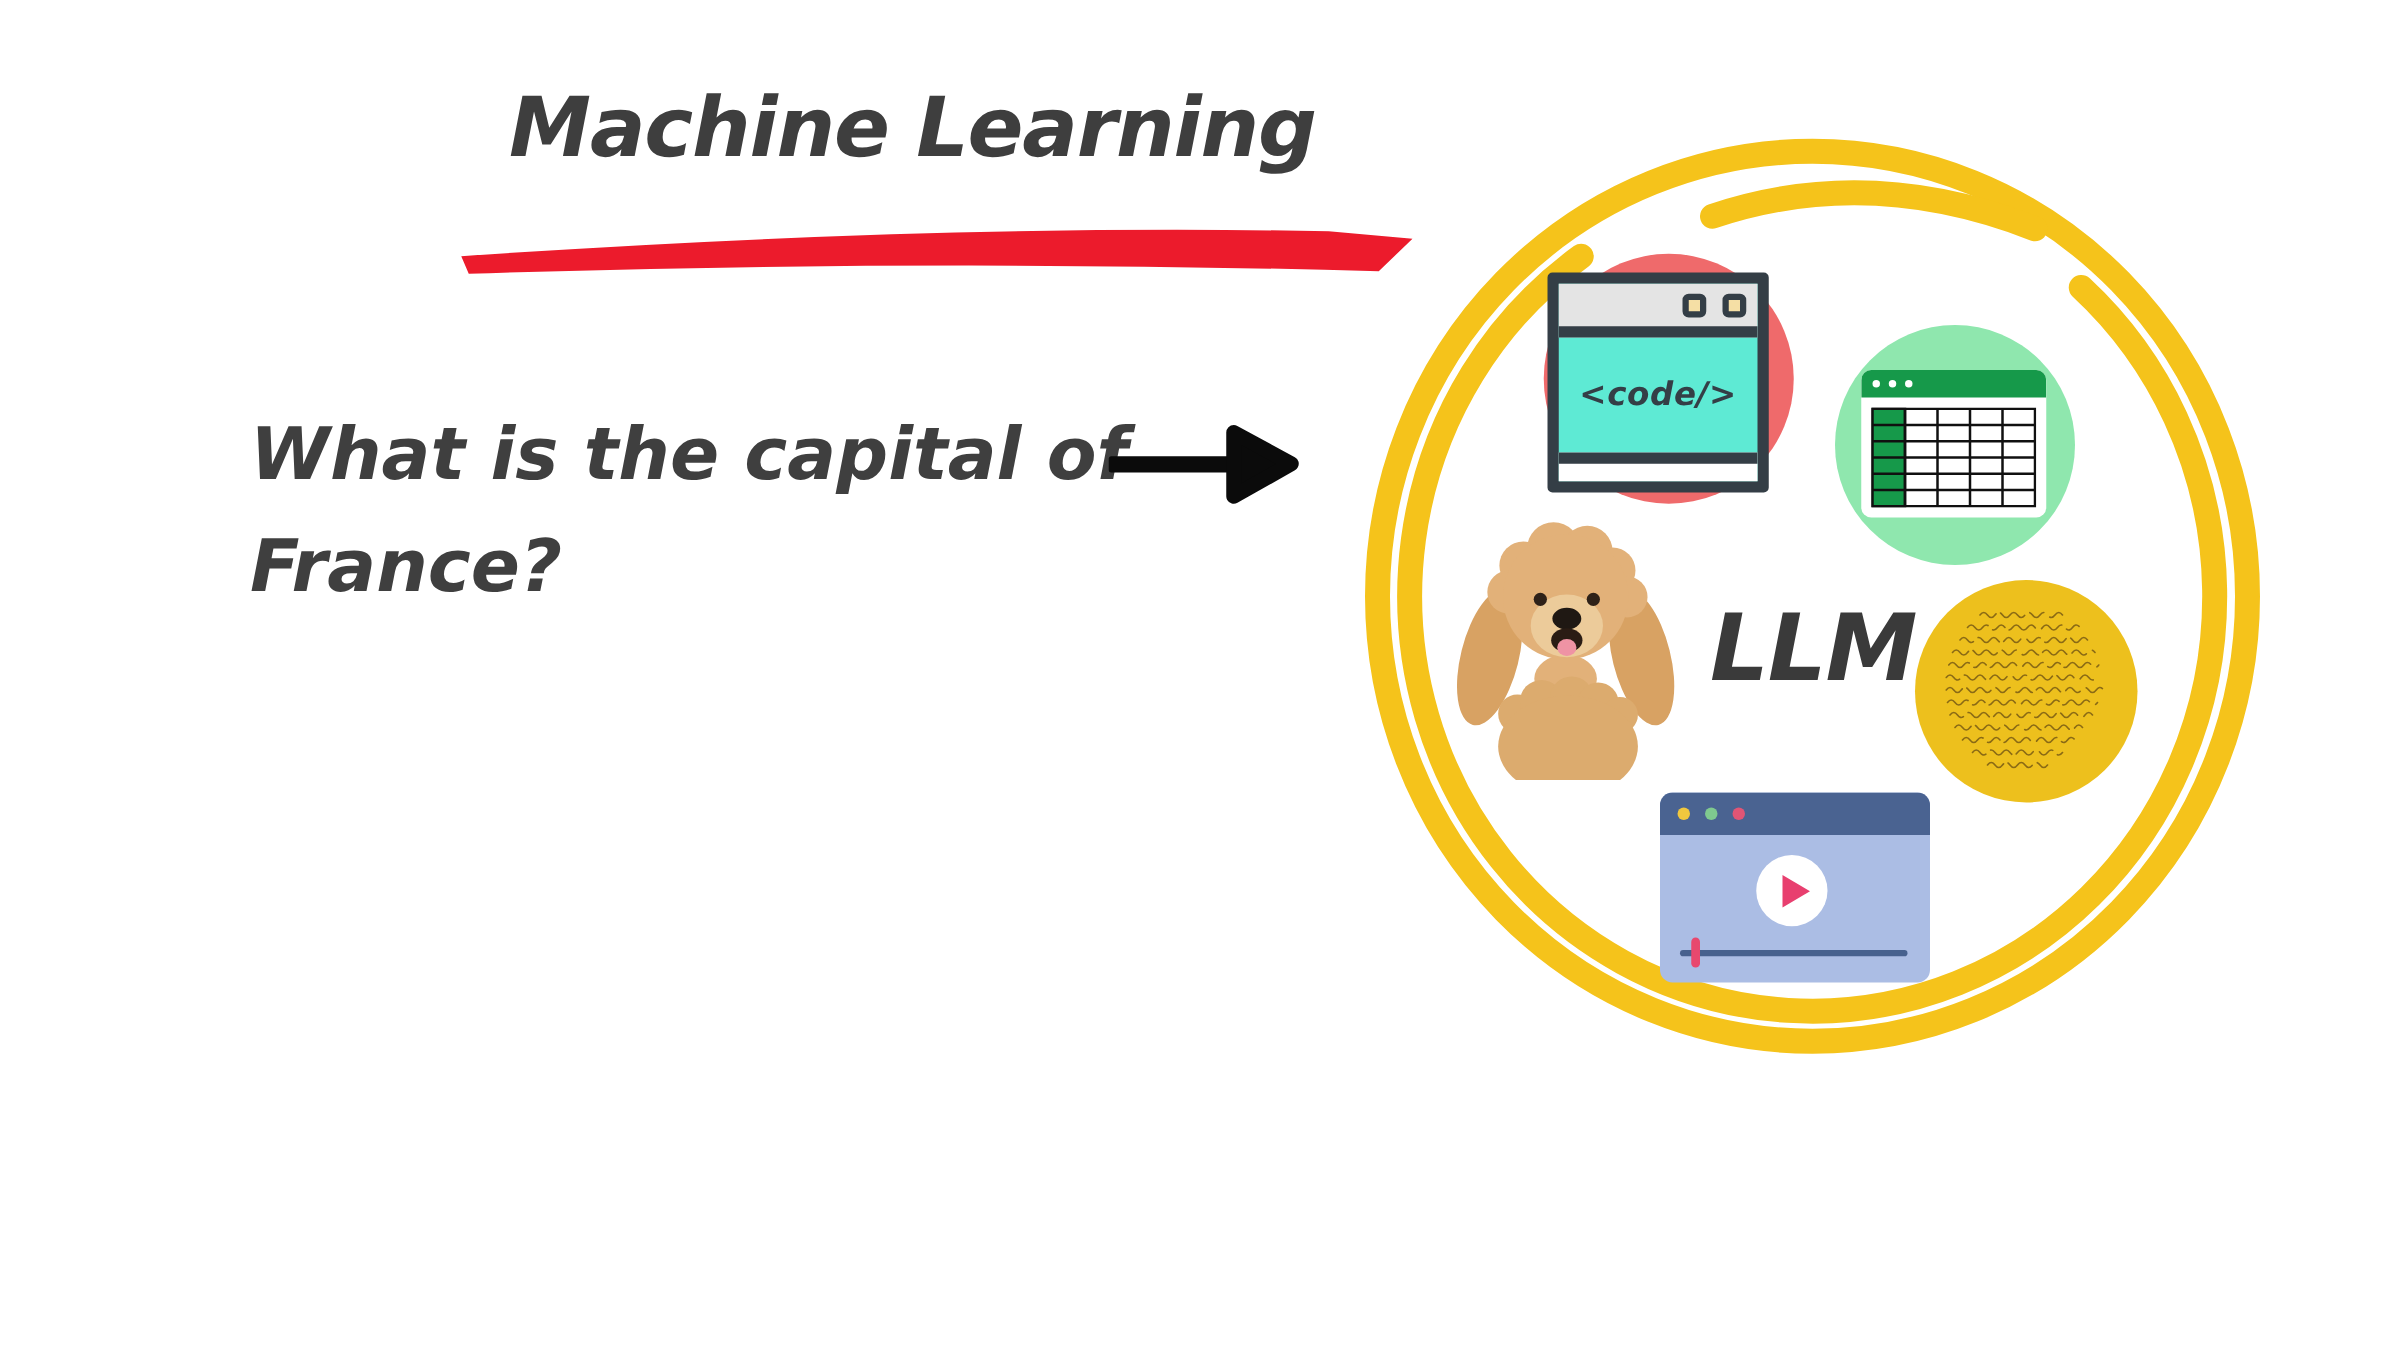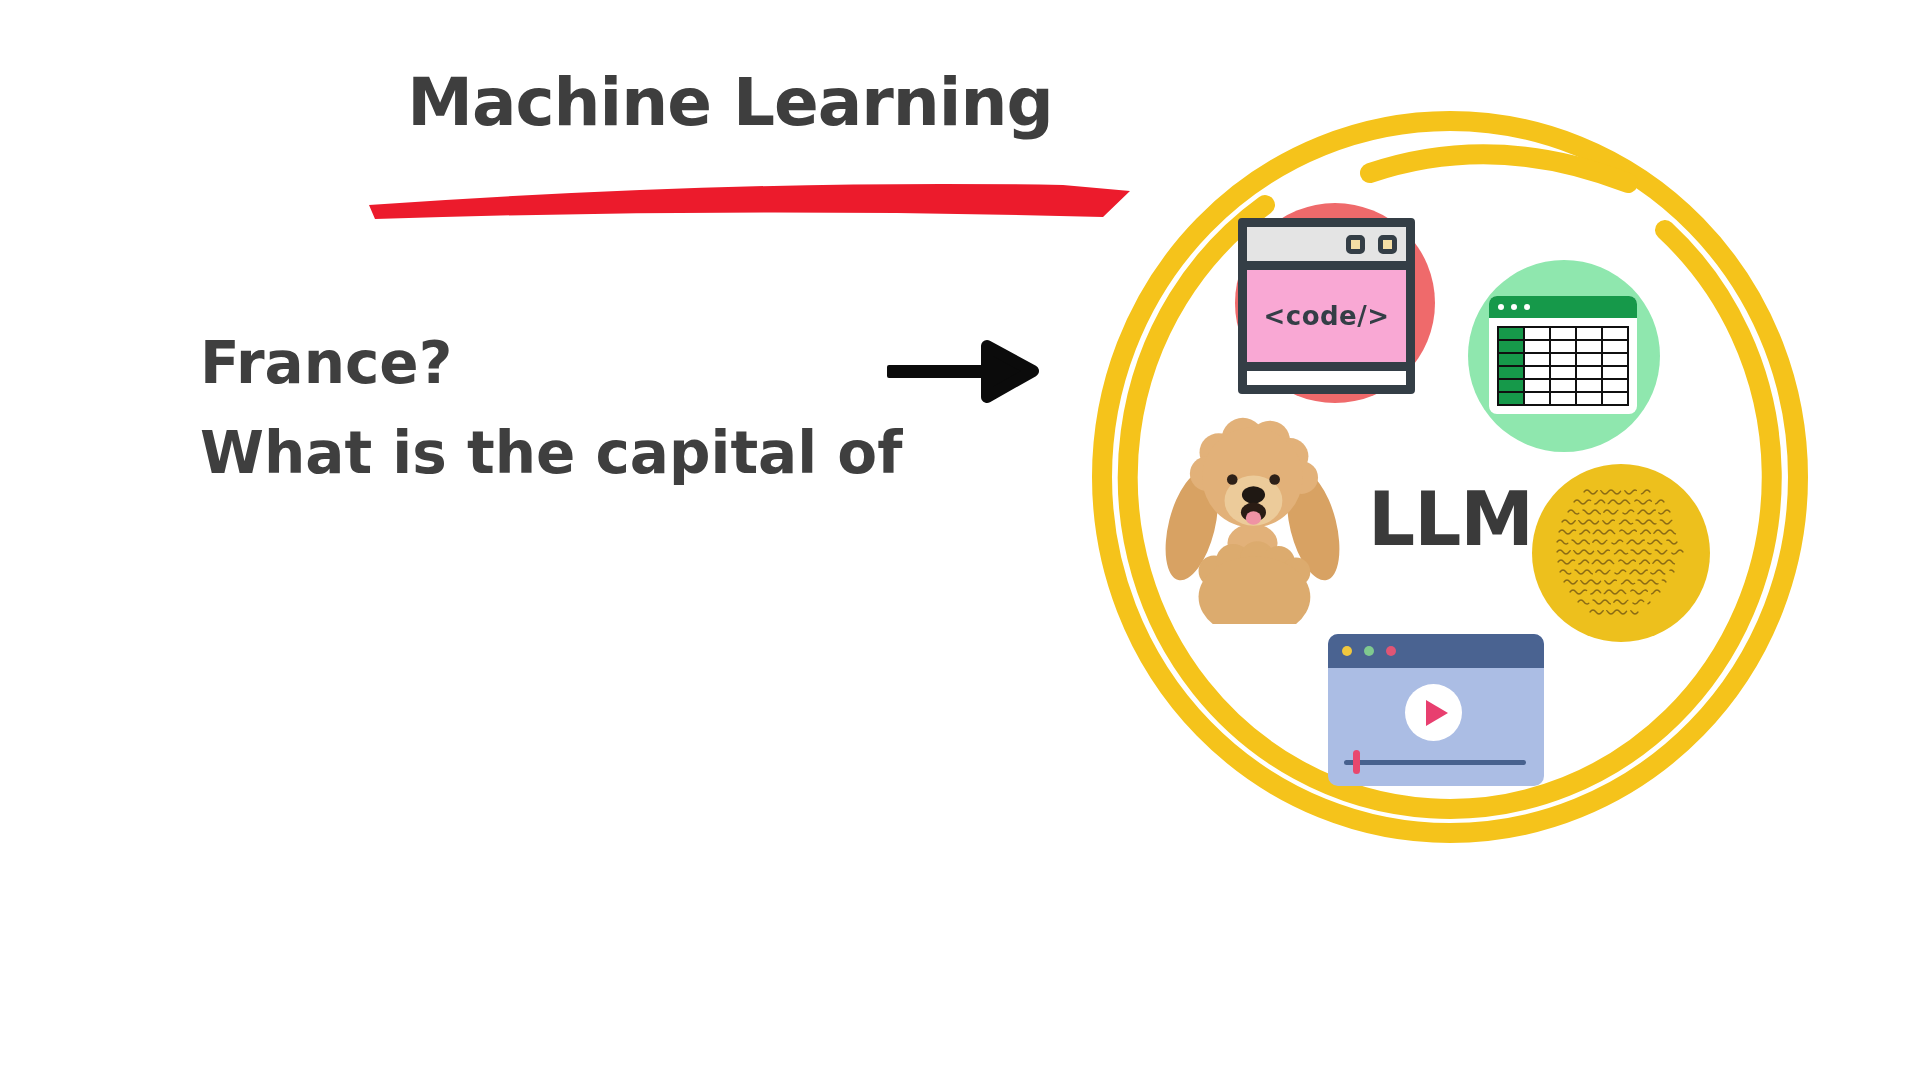--- a/index.html
+++ b/index.html
@@ -1,34 +1,34 @@
 <!DOCTYPE html>
 <html><head>
 <meta charset="utf-8">
 <style>
   html,body{margin:0;padding:0;background:#fff;}
   #stage{position:relative;width:1920px;height:1080px;background:#ffffff;overflow:hidden;
-         font-family:"DejaVu Sans","Liberation Sans",sans-serif;font-weight:700;}
+         font-family:"DejaVu Sans","Liberation Sans",sans-serif;font-weight:700;font-style:italic;}
   .abs{position:absolute;}
 
   
   .title{left:300px;top:64px;width:860px;text-align:center;font-size:66px;
          color:#3e3e3e;letter-spacing:-1px;}
 
   
   .question{left:200px;top:318px;width:720px;font-size:58px;color:#3f3f3f;line-height:90px;}
 
   
   .llm{left:1368px;top:476px;font-size:74px;color:#3a3a3a;letter-spacing:-1px;}
 
   
   .salmon-circle{left:1235px;top:203px;width:200px;height:200px;border-radius:50%;background:#ef6a6b;}
 
   
-  .code-window{left:1238px;top:218px;width:177px;height:176px;background:#f9a8d4;
+  .code-window{left:1238px;top:218px;width:177px;height:176px;background:#5eead4;
                border:9px solid #343e46;border-radius:4px;box-sizing:border-box;
                display:flex;flex-direction:column;}
   .cw-titlebar{height:34px;background:#e4e4e4;border-bottom:9px solid #343e46;
                display:flex;align-items:center;justify-content:flex-end;gap:13px;padding-right:9px;}
   .cw-btn{width:19px;height:19px;background:#f5dfa5;border:5px solid #343e46;border-radius:5px;box-sizing:border-box;}
   .cw-body{flex:1;display:flex;align-items:center;justify-content:center;
            font-size:26px;color:#343e46;letter-spacing:.5px;}
   .cw-footer{height:14px;border-top:9px solid #343e46;background:#fff;}
 
   
@@ -63,22 +63,22 @@
 
 <div id="stage">
 
   <div class="abs title">Machine Learning</div>
 
   <svg class="abs" style="left:355px;top:175px;" width="790" height="52" viewBox="0 0 790 52">
     <path d="M 14 30 Q 390 4 708 10 L 775 16 L 748 42 Q 390 32 20 44 Z" fill="#ec1b2c"></path>
   </svg>
 
   <div class="abs question">
+    <div>What is the capital of</div>
     <div>France?</div>
-    <div>What is the capital of</div>
   </div>
 
   <svg class="abs" style="left:883px;top:340px;" width="160" height="64" viewBox="0 0 160 64">
     <rect x="4" y="25" width="112" height="13" rx="2" fill="#0b0b0b"></rect>
     <path d="M 104 6 L 150 31 L 104 57 Z" fill="#0b0b0b" stroke="#0b0b0b" stroke-width="12" stroke-linejoin="round"></path>
   </svg>
 
   <svg class="abs" style="left:1070px;top:85px;" width="760" height="790" viewBox="0 0 760 790">
     <g fill="none" stroke="#f5c31b" stroke-width="20" stroke-linecap="round">
       <ellipse cx="380" cy="392" rx="348" ry="356"></ellipse>

